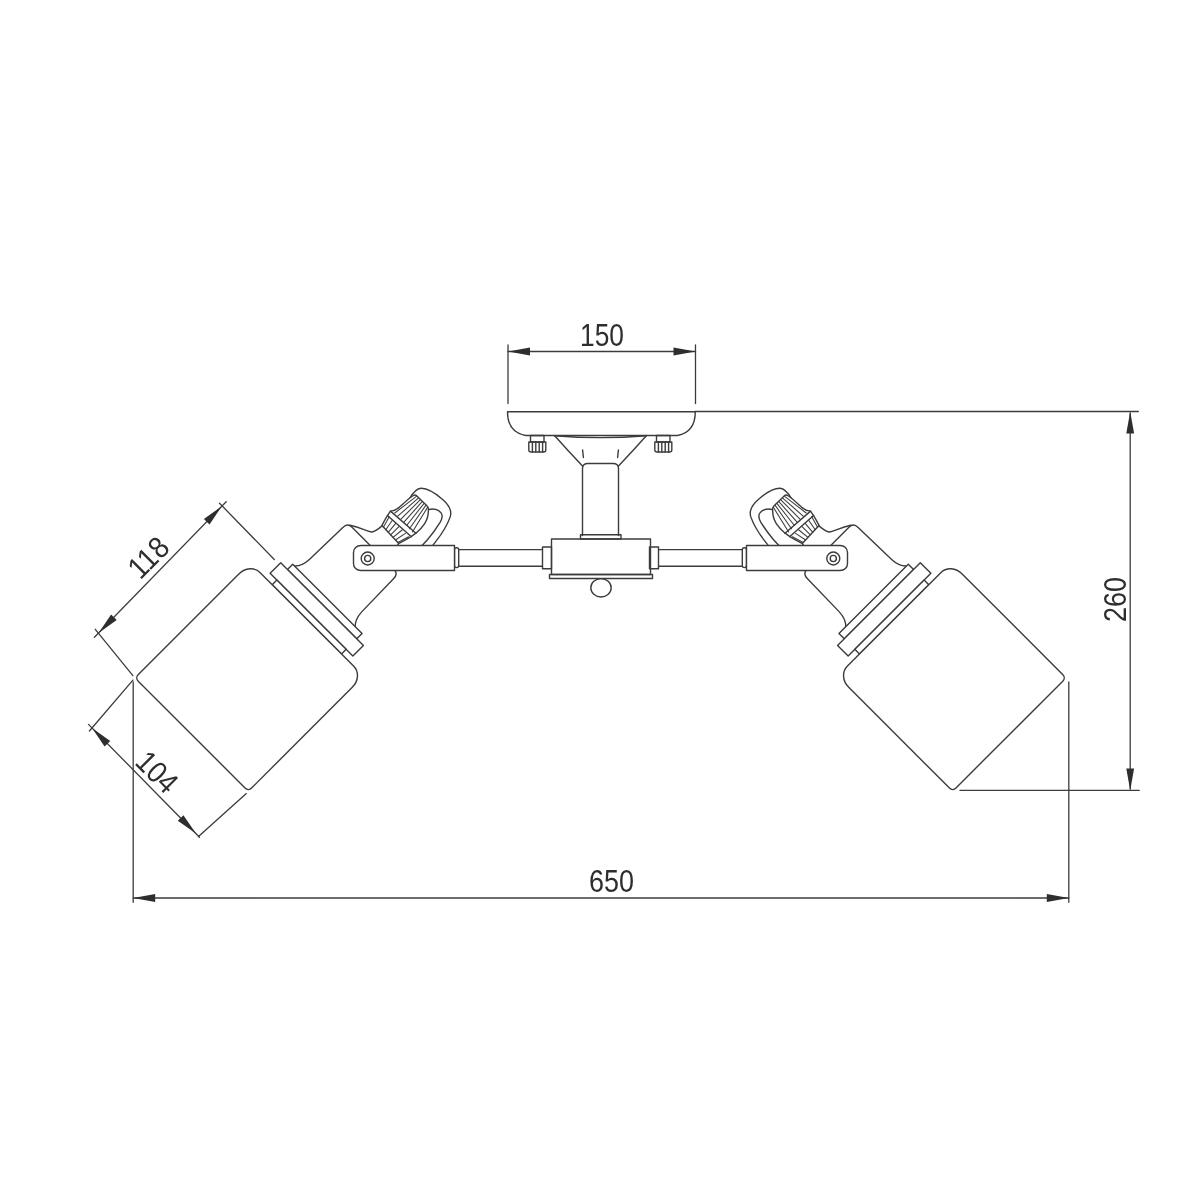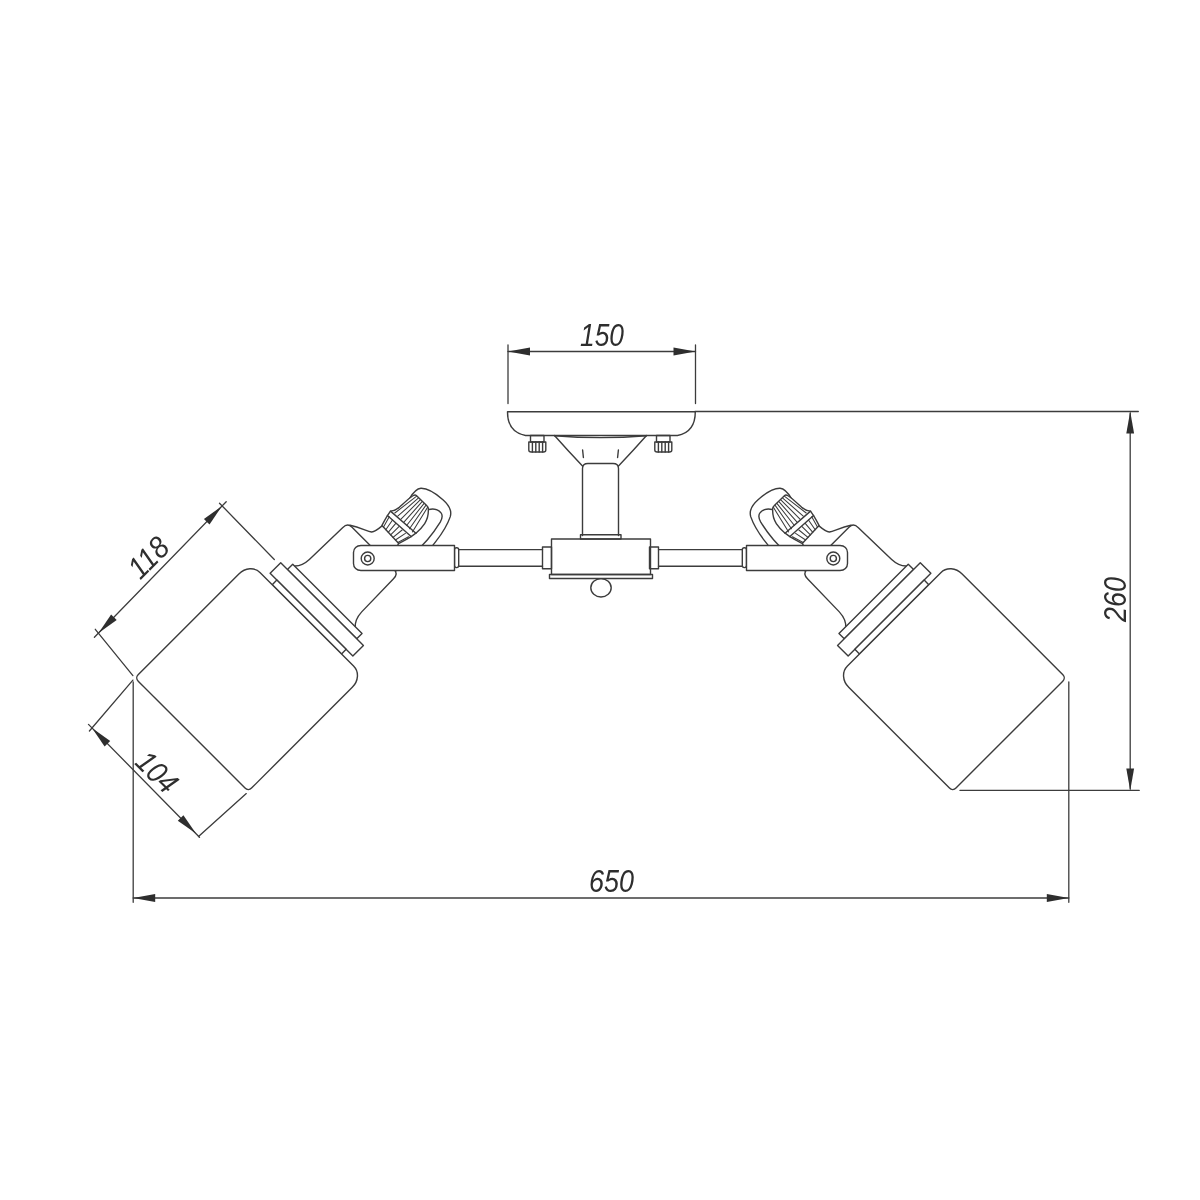--- a/index.html
+++ b/index.html
@@ -1,16 +1,16 @@
 <!DOCTYPE html>
 <html><head>
 <meta charset="utf-8">
 <style>
   html,body{margin:0;padding:0;background:#fff;}
-  .wrap{width:1052px;height:1200px;position:relative;background:#fff;font-style:italic;}
+  .wrap{width:1052px;height:1200px;position:relative;background:#fff;}
   svg{display:block;}
   text{font-family:"Liberation Sans", sans-serif; fill:#2e2e2e;}
 </style>
 </head>
 <body>
 <div class="wrap">
 <svg width="1200" height="1200" viewBox="0 0 1200 1200">
   <g fill="none" stroke="#3c3c3c" stroke-width="1.4" stroke-linecap="round" stroke-linejoin="round">
 
     <g stroke="none">

